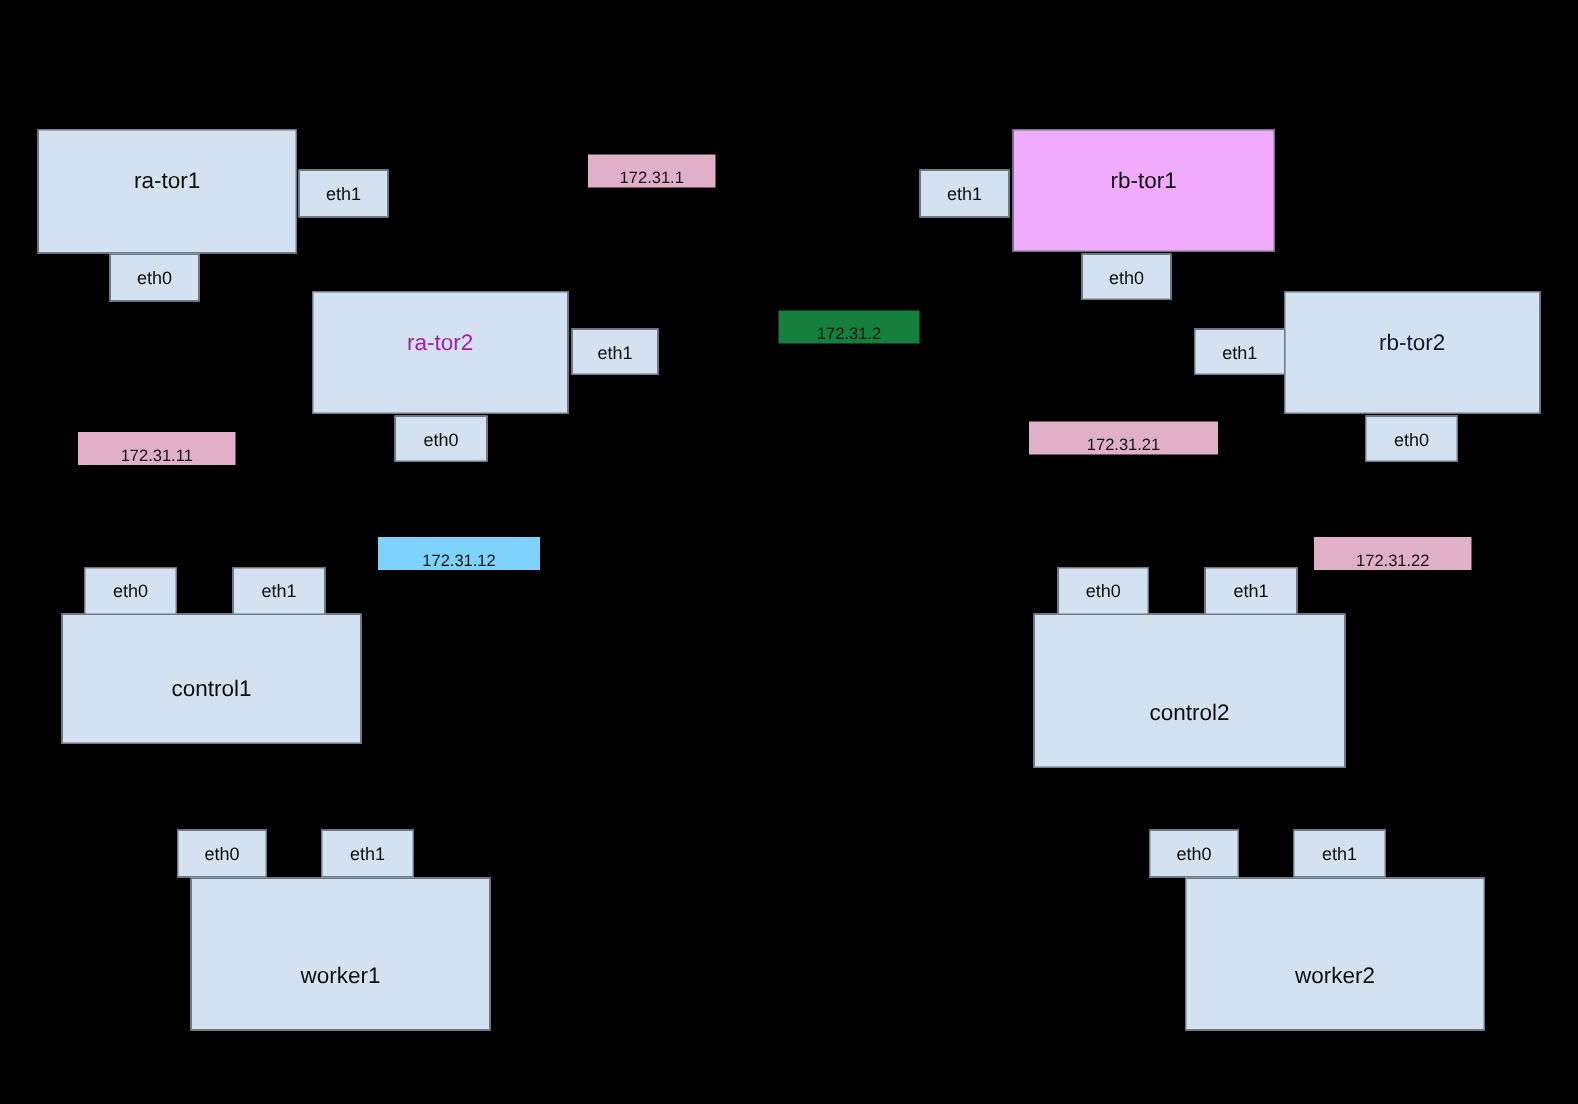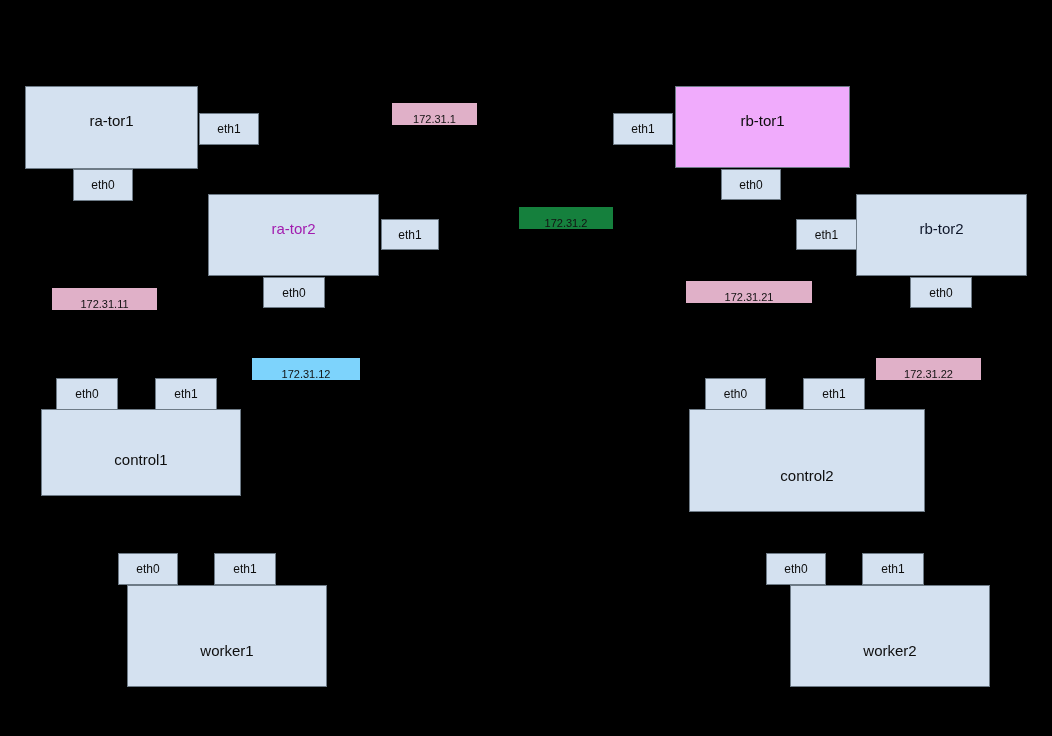--- a/index.html
+++ b/index.html
@@ -89,21 +89,21 @@
   </div>
   <div class="node switch" style="left: 675px; top: 86px; width: 175px; height: 82px; background: #f0abfc; border-color: rgb(110, 123, 135); color: rgb(13, 13, 13);">
     <span>rb-tor1</span>
   </div>
   <div class="node switch" style="left: 856px; top: 194px; width: 171px; height: 82px; background: rgb(212, 225, 240); border-color: rgb(110, 123, 135); color: #0f172a;">
     <span>rb-tor2</span>
   </div>
   <div class="node server" style="left: 41px; top: 409px; width: 200px; height: 87px; background: rgb(212, 225, 240); border-color: rgb(110, 123, 135); color: rgb(13, 13, 13);">
     <span>control1</span>
   </div>
-  <div class="node server" style="left: 689px; top: 409px; width: 236px; height: 103px; background: rgb(212, 225, 240); border-color: rgb(110, 123, 135); color: rgb(13, 13, 13);">
+  <div class="node server" style="left: 689px; top: 409px; width: 208px; height: 103px; background: rgb(212, 225, 240); border-color: rgb(110, 123, 135); color: rgb(13, 13, 13);">
     <span>control2</span>
   </div>
   <div class="node server" style="left: 96px; top: 585px; width: 200px; height: 102px; background: rgb(212, 225, 240); border-color: rgb(110, 123, 135); color: rgb(13, 13, 13); margin-left: 31px;">
     <span>worker1</span>
   </div>
   <div class="node server" style="left: 744px; top: 585px; width: 200px; height: 102px; background: rgb(212, 225, 240); border-color: rgb(110, 123, 135); color: rgb(13, 13, 13); margin-left: 46px;">
     <span>worker2</span>
   </div>
 
   <div class="port" style="left: 199px; top: 113px; width: 60px; height: 32px; background: rgb(212, 225, 240); border-color: rgb(110, 123, 135); color: rgb(13, 13, 13);">

